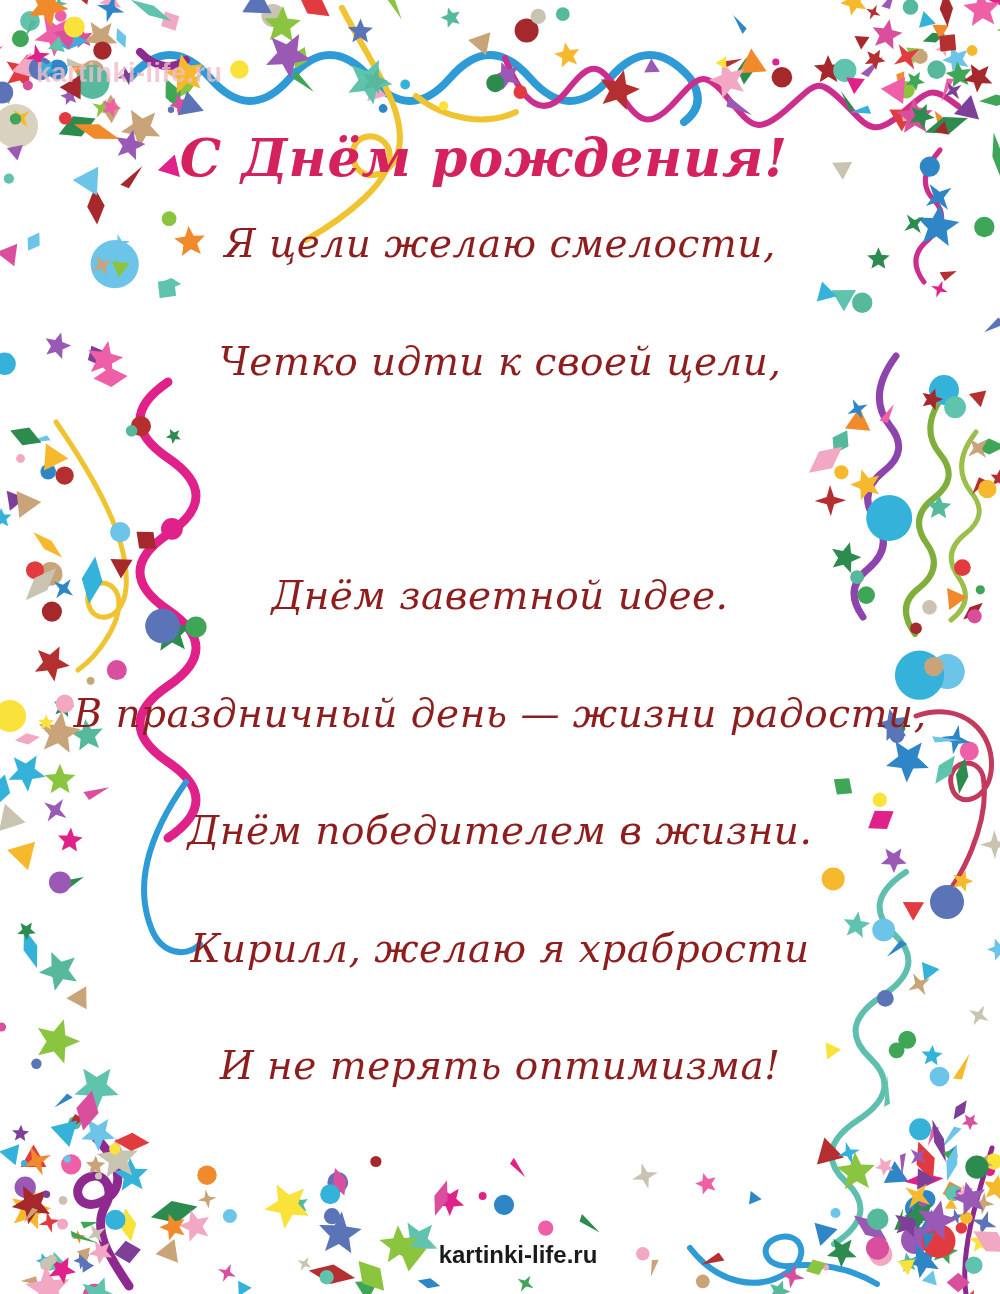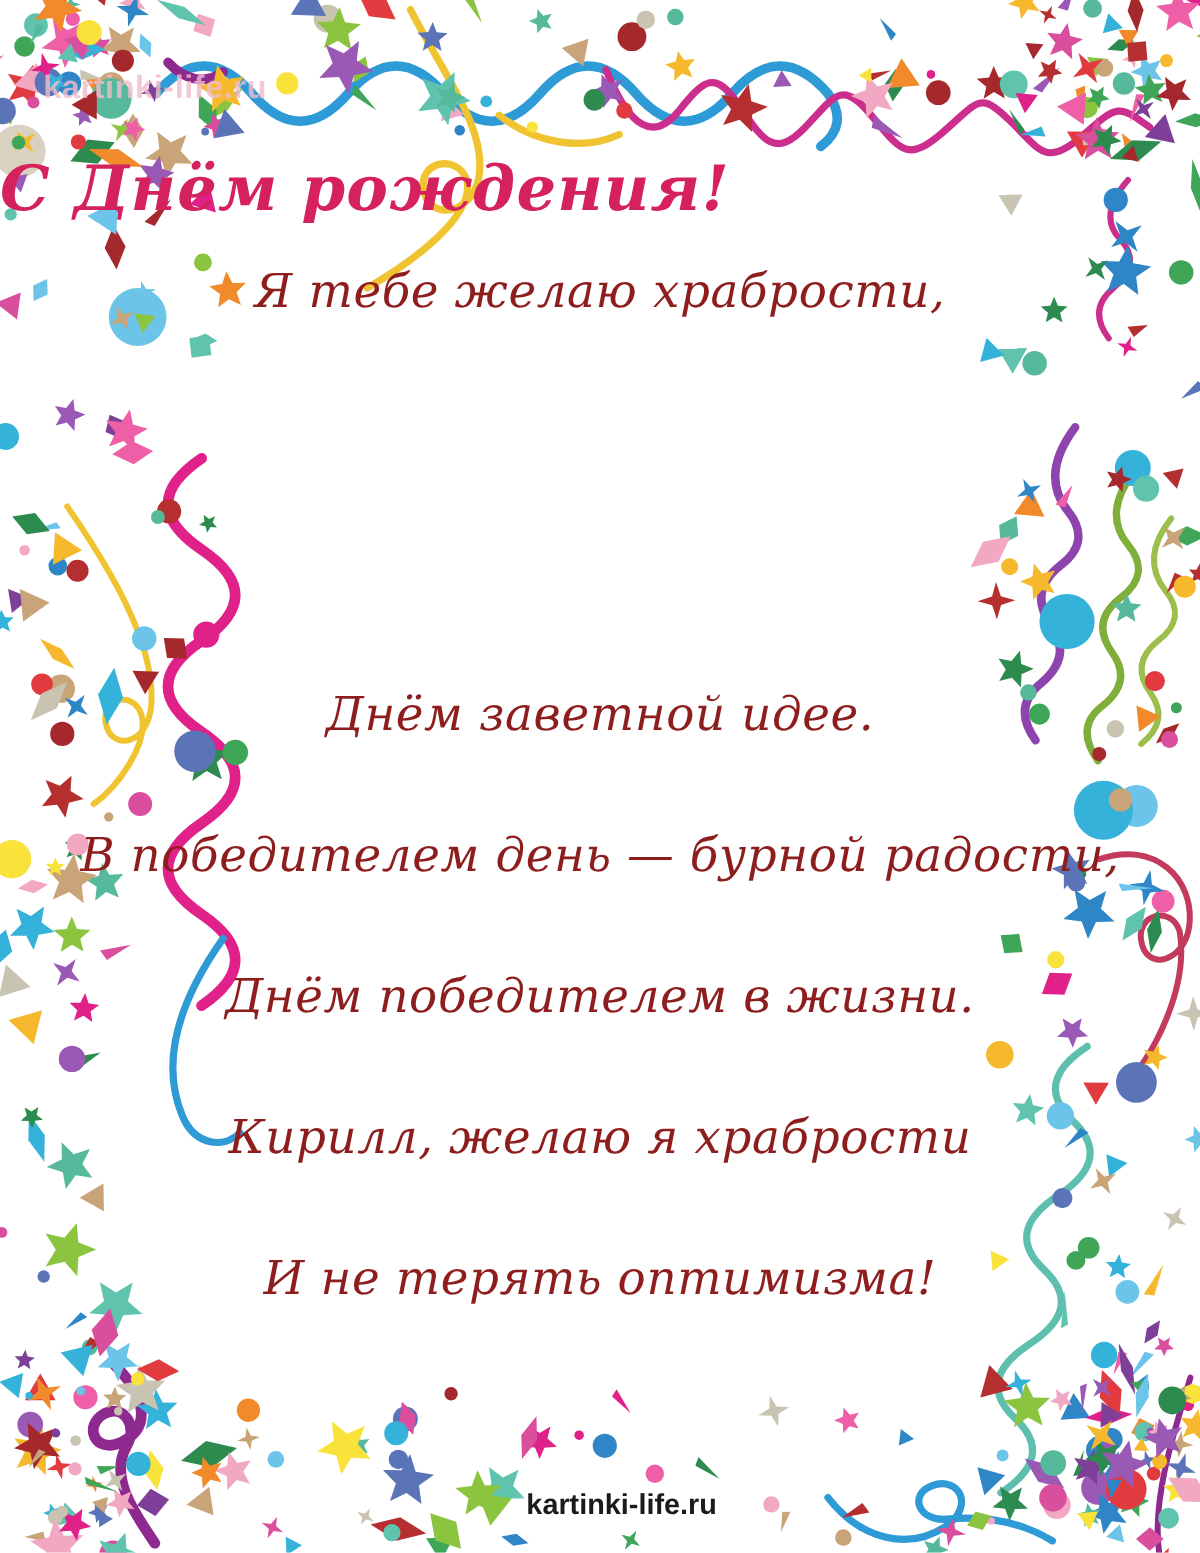--- a/index.html
+++ b/index.html
@@ -2,21 +2,21 @@
 <html><head>
 <meta charset="utf-8">
 <style>
   html,body{margin:0;padding:0;background:#ffffff;overflow:hidden;}
   .card{position:relative;width:832px;height:1294px;background:#ffffff;
         font-family:"DejaVu Serif", serif;}
   #confetti{position:absolute;left:0;top:0;z-index:1;}
   .watermark{position:absolute;left:36px;top:58px;z-index:3;
         font-family:"Liberation Sans","DejaVu Sans",sans-serif;
         font-size:27px;font-weight:bold;opacity:.8;letter-spacing:.5px;}
-  .title{position:absolute;left:0;top:122px;width:968px;z-index:2;
+  .title{position:absolute;left:0;top:122px;width:968px;text-align:center;z-index:2;
         font-style:italic;font-weight:bold;font-size:52px;line-height:72px;letter-spacing:1px;}
   .poem{position:absolute;left:0;top:0;width:1000px;height:1294px;z-index:2;}
   .pl{position:absolute;left:0;width:1000px;text-align:center;
         font-style:italic;font-size:39px;line-height:48px;letter-spacing:.5px;}
   .pl0{top:220px}.pl1{top:338px}.pl2{top:455px}.pl3{top:572px}
   .pl4{top:690px}.pl5{top:807px}.pl6{top:925px}.pl7{top:1042px}
   .logo{position:absolute;left:0;top:1241px;width:1036px;text-align:center;z-index:4;
         font-family:"Liberation Sans","DejaVu Sans",sans-serif;
         font-size:24px;font-weight:bold;
         text-shadow:0 0 3px #fff,0 0 5px #fff,0 0 8px #fff,0 0 12px #fff;}
@@ -497,22 +497,23 @@
       <polygon points="925.4 1148.7 921.7 1156.2 925.9 1163.5 918.4 1159.8 911.1 1163.9 914.8 1156.4 910.7 1149.2 918.2 1152.9" fill="#9b59b6"></polygon>
       <polygon points="965.7 1181.8 973.0 1191.4 984.9 1189.3 978.0 1199.3 983.7 1210.0 972.1 1206.5 963.6 1215.2 963.4 1203.1 952.5 1197.7 964.0 1193.8" fill="#9b59b6"></polygon>
       <polygon points="1009.5 1252.0 985.9 1251.3 973.4 1231.2 997.0 1232.0" fill="#f2a7c3"></polygon>
     </svg>
 
   <div class="watermark" style="color: rgb(240, 189, 203);">kartinki-life.ru</div>
 
   <div class="title" style="color: rgb(213, 33, 94);">С Днём рождения!</div>
 
   <div class="poem" style="color: rgb(142, 30, 30);">
-    <div class="pl pl0">Я тебе желаю храбрости,</div>
+    <div class="pl pl0">Я цели желаю смелости,</div>
+    <div class="pl pl1">Четко идти к своей цели,</div>
     <div class="pl pl3">Днём заветной идее.</div>
-    <div class="pl pl4">В победителем день — бурной радости,</div>
+    <div class="pl pl4">В праздничный день — жизни радости,</div>
     <div class="pl pl5">Днём победителем в жизни.</div>
     <div class="pl pl7">И не терять оптимизма!</div>
     <div class="pl pl6">Кирилл, желаю я храбрости</div>
   </div>
 
   <div class="logo" style="color: rgb(27, 27, 27);">kartinki-life.ru</div>
 </div>
 
 </body></html>

